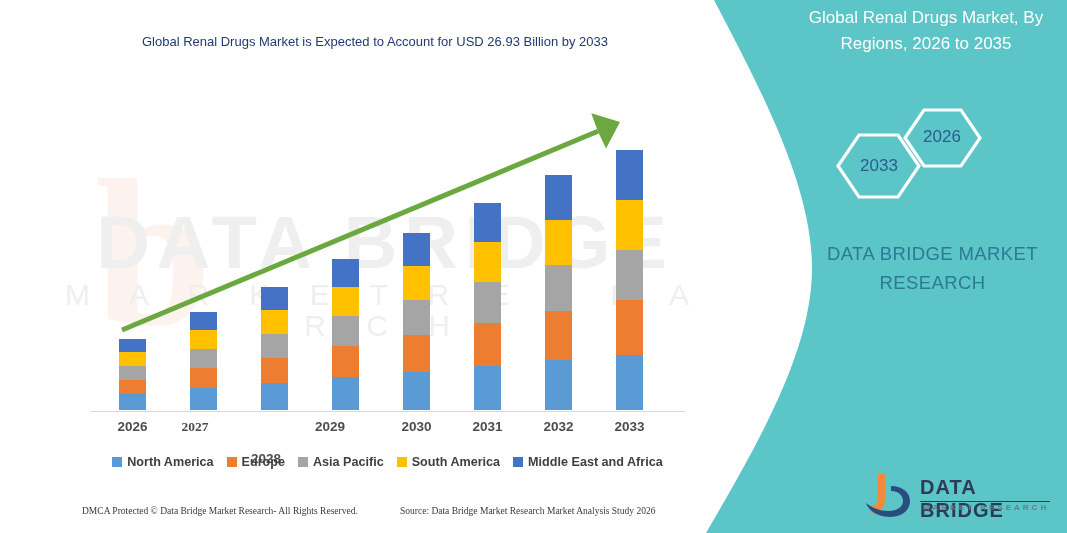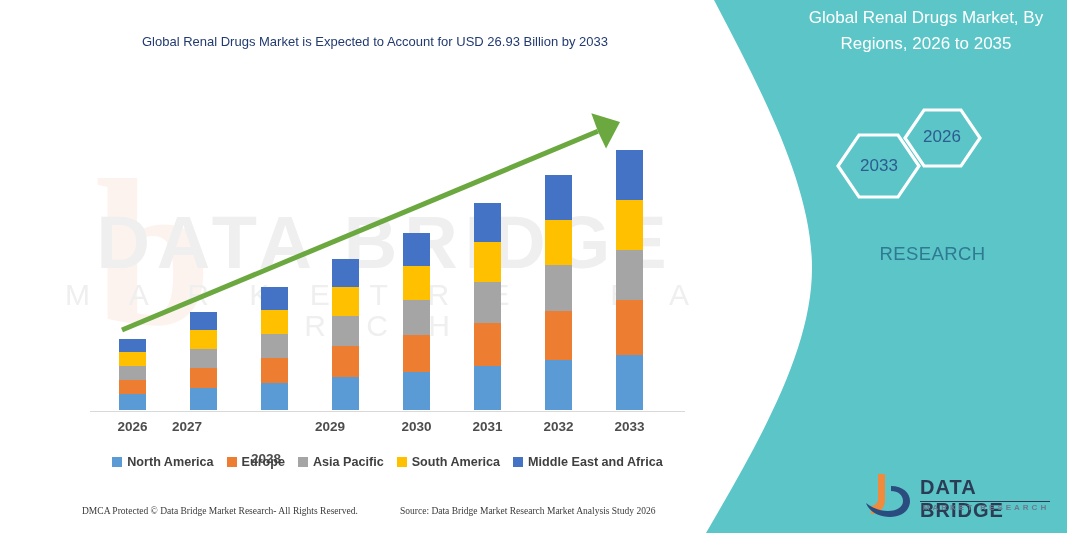--- a/index.html
+++ b/index.html
@@ -187,21 +187,21 @@
     <svg class="arrow" width="595" height="302" viewBox="0 0 595 302">
       <g id="arrow-g">
           <line x1="32" y1="220" x2="507.8540559887166" y2="21.249711554913546" stroke="#6BA83F" stroke-width="5"></line>
           <polygon points="530,12 516.0403061361156,38.554226541675604 507.8540559887166,21.249711554913546 501.30033602772176,3.2633365706171915" fill="#6BA83F"></polygon>
         </g>
     </svg>
   </div>
 
   <div class="ticks" id="ticks">
       <div class="tick" style="left: 12.5px;">2026</div>
-      <div class="tick" style="left: 67px;">2027</div>
+      <div class="tick" style="left: 75px; font-family: Liberation Serif, serif;">2027</div>
       <div class="tick" style="left: 146px; margin-top: 32px;">2028</div>
       <div class="tick" style="left: 210px;">2029</div>
       <div class="tick" style="left: 296.5px;">2030</div>
       <div class="tick" style="left: 367.5px;">2031</div>
       <div class="tick" style="left: 438.5px;">2032</div>
       <div class="tick" style="left: 509.5px;">2033</div>
     </div>
 
   <div class="legend" id="legend">
       <div class="legend-item">
@@ -238,20 +238,21 @@
 
       <polygon points="18,78 39,47 78,47 99,78 78,109 39,109" fill="none" stroke="#ffffff" stroke-width="3.2"></polygon>
 
       <polygon points="85,50 104,22 141,22 160,50 141,78 104,78" fill="none" stroke="#ffffff" stroke-width="3.2"></polygon>
     </svg>
     <div class="hex-label" style="left:24px;top:68px;">2033</div>
     <div class="hex-label" style="left:87px;top:39px;">2026</div>
   </div>
 
   <div class="dbmr-text">
+    <div>DATA BRIDGE MARKET</div>
     <div>RESEARCH</div>
   </div>
 
   <div class="logo">
     <svg width="56" height="54" viewBox="0 0 56 54">
       <path d="M14 4 L25 4 L25 30 C25 38 19 44 11 44 L11 36 C15 36 18 33 18 29 L18 4 Z" fill="#F08A3C"></path>
       <path d="M31 16 C43 16 50 23 50 31 C50 40 42 47 30 47 C18 47 9 41 6 33
                C12 38 20 41 28 41 C37 41 43 37 43 31 C43 25 38 21 31 21 Z" fill="#2B4C7E"></path>
     </svg>
     <div class="logo-word">DATA BRIDGE</div>

